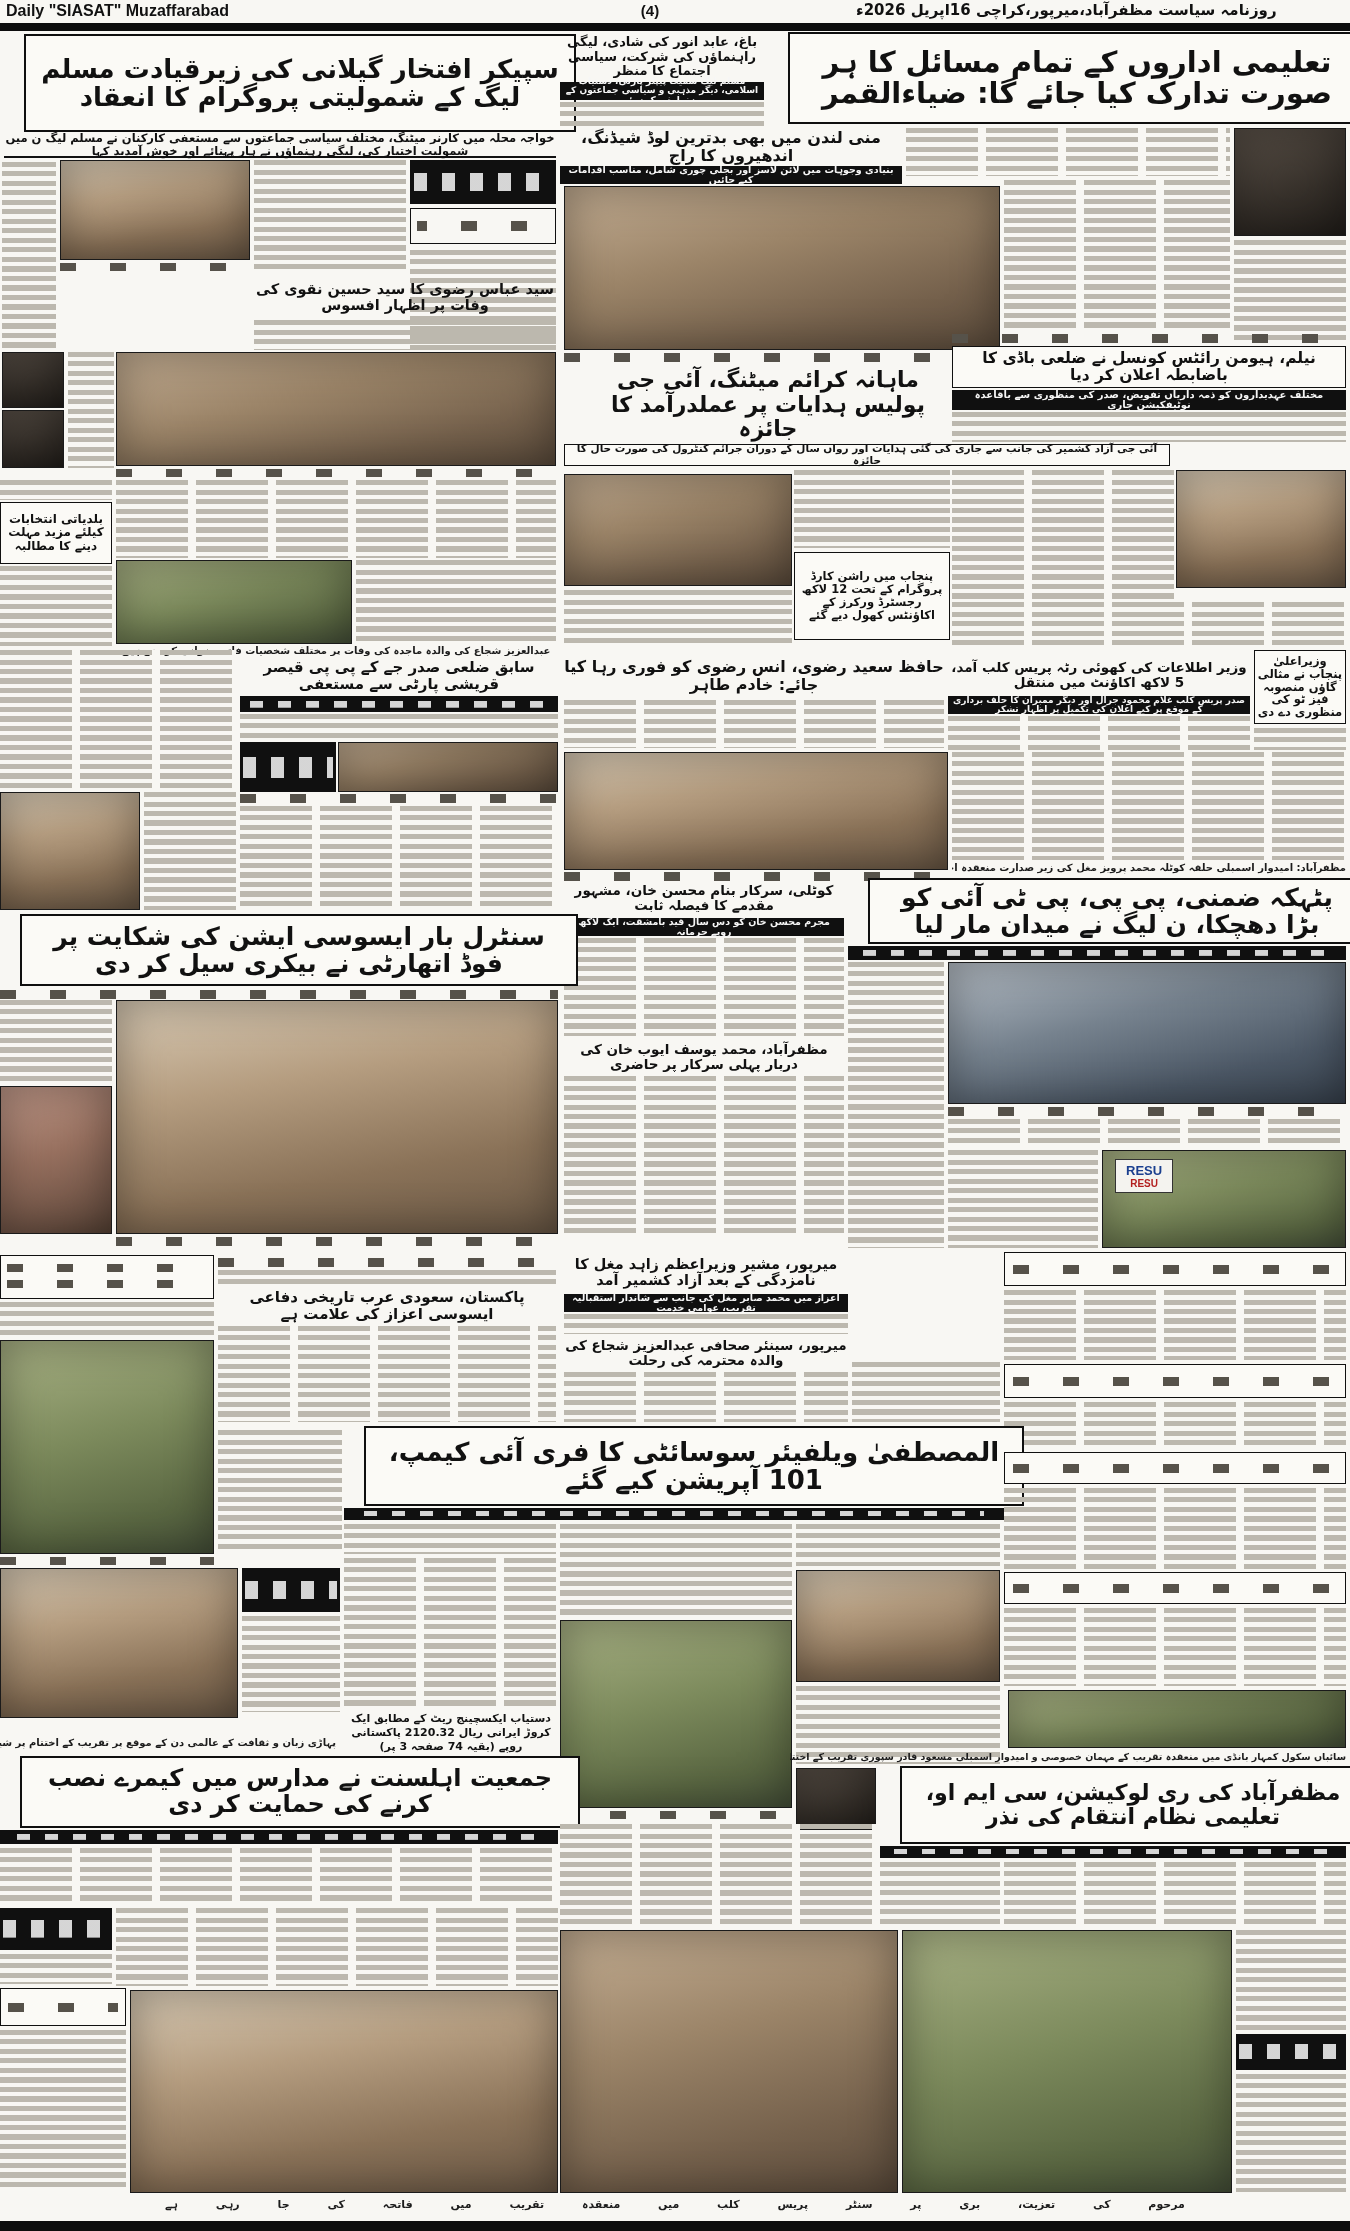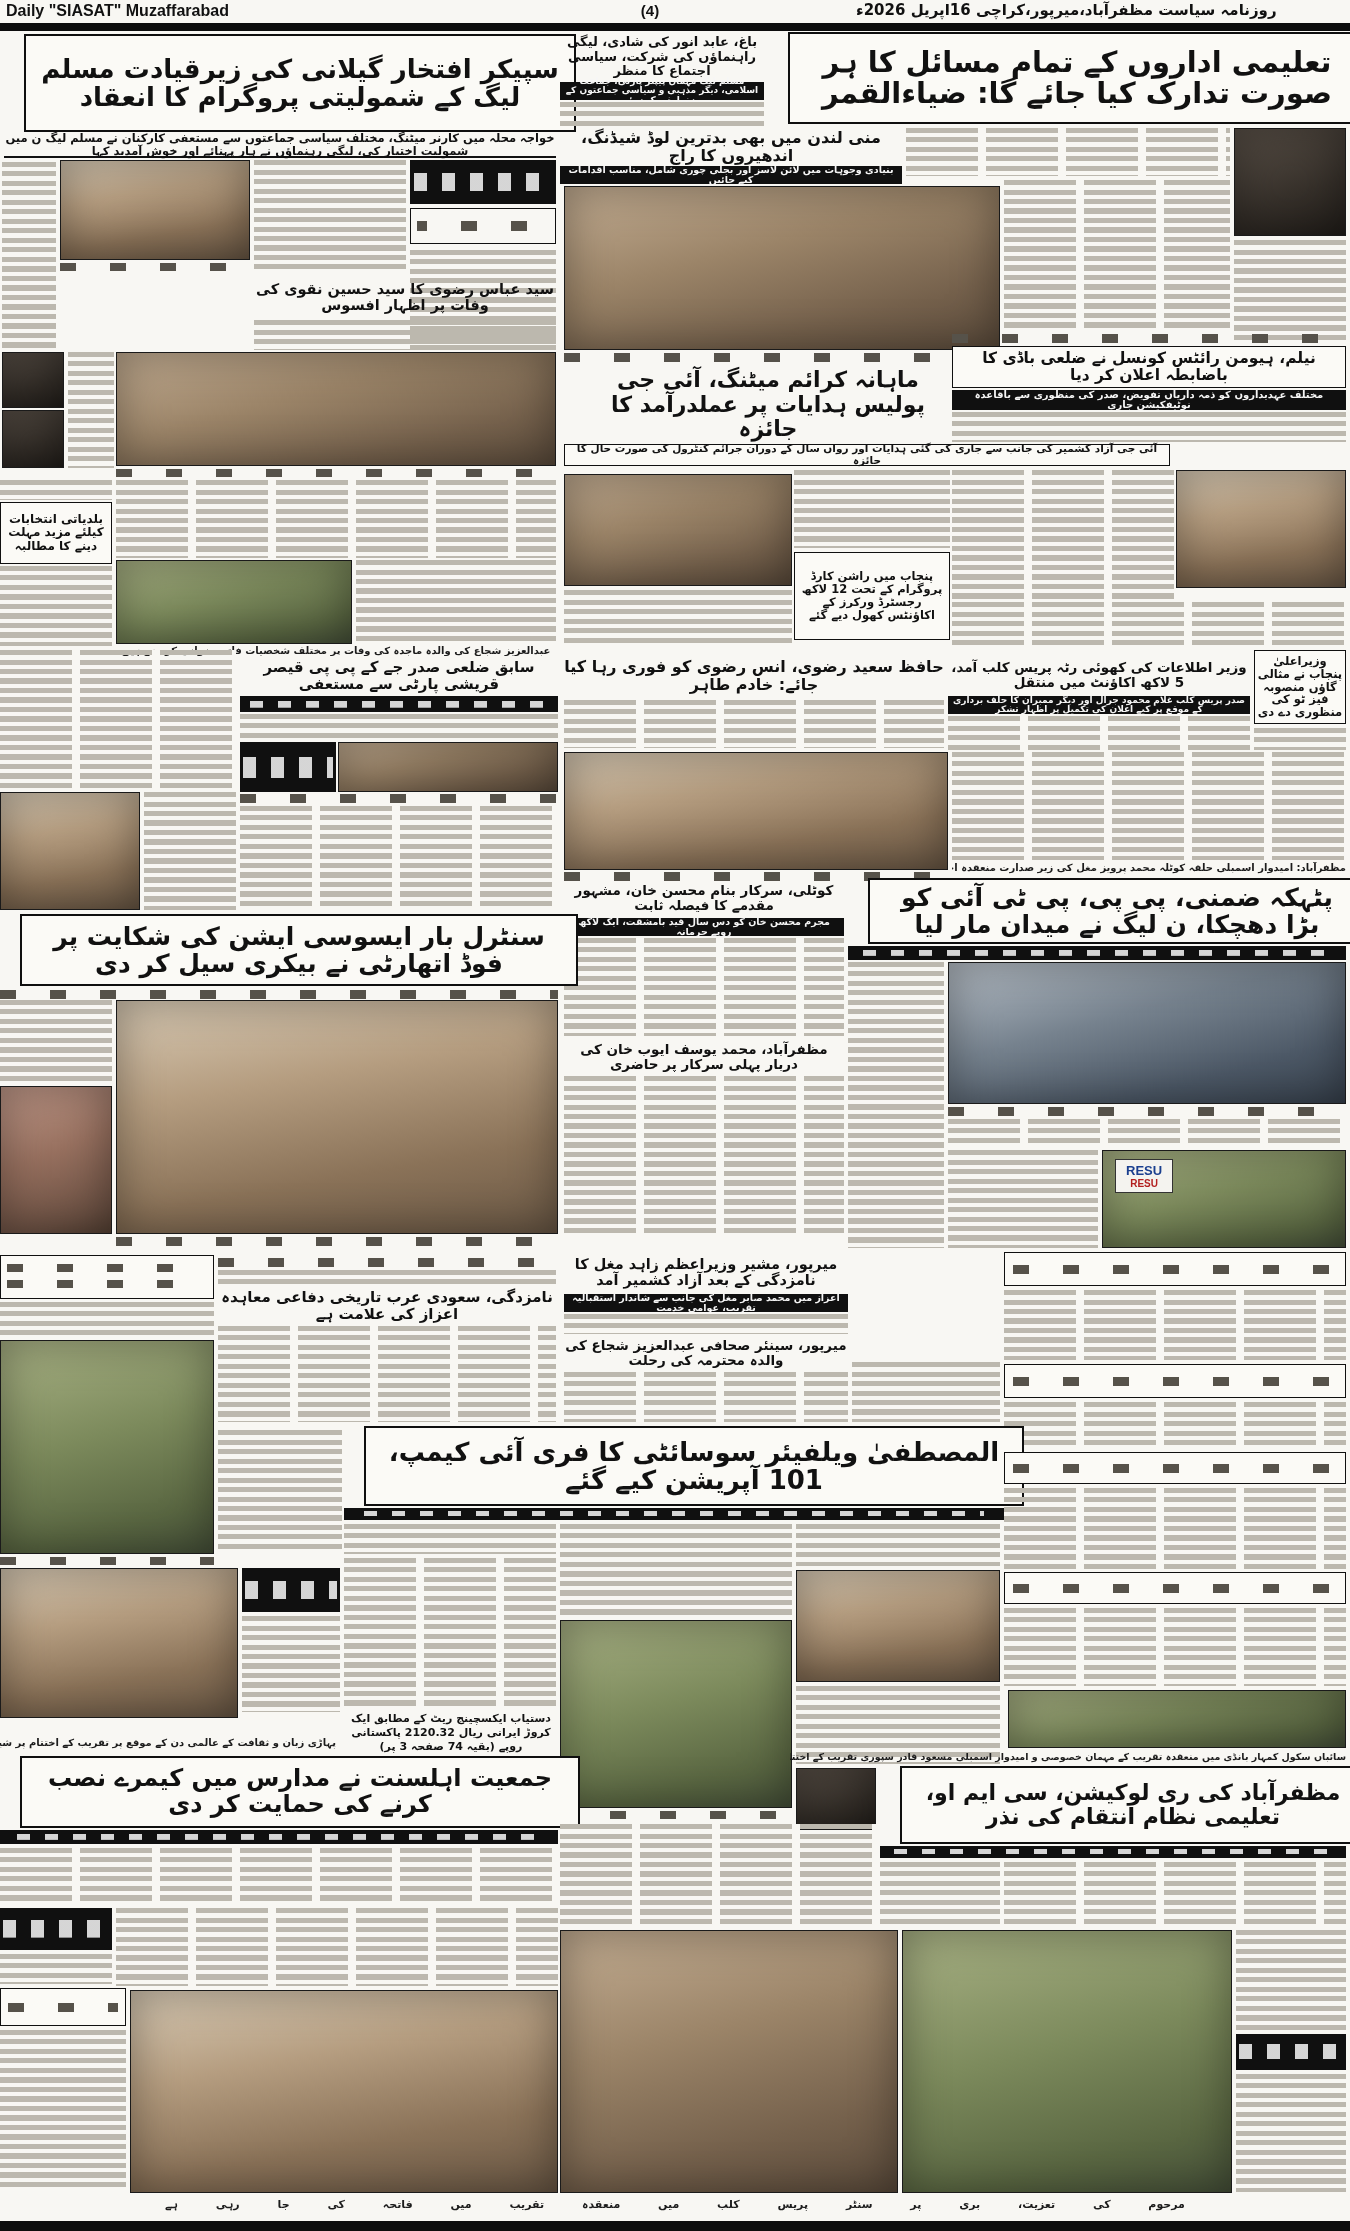--- a/index.html
+++ b/index.html
@@ -81,21 +81,21 @@
   <div class="abs sim" style="left:240px;top:714px;width:318px;height:26px;"></div>
   <div class="abs barsim" style="left:240px;top:742px;width:96px;height:50px;"></div>
   <div class="abs photo ph-tan" style="left:338px;top:742px;width:220px;height:50px;"></div>
   <div class="abs cols" style="left:0;top:650px;width:236px;height:140px;"></div>
   <div class="abs photo ph-room" style="left:0;top:792px;width:140px;height:118px;"></div>
   <div class="abs sim" style="left:144px;top:792px;width:92px;height:118px;"></div>
   <div class="abs capsim" style="left:240px;top:794px;width:318px;height:9px;"></div>
   <div class="abs cols" style="left:240px;top:806px;width:318px;height:100px;"></div>
 
   <div class="abs hl" style="left:560px;top:34px;width:204px;height:46px;font-size:13px;">باغ، عابد انور کی شادی، لیگی راہنماؤں کی شرکت، سیاسی اجتماع کا منظر</div>
-  <div class="abs bar" style="left:560px;top:82px;width:204px;height:18px;font-size:9px;">مسلم لیگ مہمان پیپلز پارٹی، جماعت اسلامی، دیگر مذہبی و سیاسی جماعتوں کے رہنما شریک ہوئے</div>
+  <div class="abs bar" style="left:560px;top:82px;width:204px;height:18px;font-size:9px;">مسلم لیگ سمیت پیپلز پارٹی، دستیاب اسلامی، دیگر مذہبی و سیاسی جماعتوں کے رہنما شریک ہوئے</div>
   <div class="abs sim" style="left:560px;top:102px;width:204px;height:26px;"></div>
   <div class="abs banner" style="left:768px;top:32px;width:578px;height:92px;font-size:29px;">تعلیمی اداروں کے تمام مسائل کا ہر صورت تدارک کیا جائے گا: ضیاءالقمر</div>
   <div class="abs photo ph-dark" style="left:1234px;top:128px;width:112px;height:108px;"></div>
   <div class="abs cols" style="left:906px;top:128px;width:324px;height:48px;"></div>
 
   <div class="abs hl" style="left:560px;top:130px;width:342px;height:34px;font-size:16px;">منی لندن میں بھی بدترین لوڈ شیڈنگ، اندھیروں کا راج</div>
   <div class="abs bar" style="left:560px;top:166px;width:342px;height:18px;font-size:9.5px;">بنیادی وجوہات میں لائن لاسز اور بجلی چوری شامل، مناسب اقدامات کیے جائیں</div>
   <div class="abs photo ph-tan" style="left:564px;top:186px;width:436px;height:164px;"></div>
   <div class="abs capsim" style="left:564px;top:353px;width:436px;height:9px;"></div>
   <div class="abs cols" style="left:1004px;top:180px;width:226px;height:150px;"></div>
@@ -173,21 +173,21 @@
   <div class="abs banner" style="left:344px;top:1426px;width:660px;height:80px;font-size:26px;">المصطفیٰ ویلفیئر سوسائٹی کا فری آئی کیمپ، 101 آپریشن کیے گئے</div>
   <div class="abs barsim" style="left:344px;top:1508px;width:660px;height:12px;"></div>
 
   <div class="abs box" style="left:0;top:1255px;width:214px;height:44px;">
     <div class="capsim" style="margin:8px 6px;height:8px;"></div>
     <div class="capsim" style="margin:8px 6px;height:8px;"></div>
   </div>
   <div class="abs sim" style="left:0;top:1302px;width:214px;height:36px;"></div>
   <div class="abs capsim" style="left:218px;top:1258px;width:338px;height:9px;"></div>
   <div class="abs sim" style="left:218px;top:1270px;width:338px;height:14px;"></div>
-  <div class="abs hl" style="left:218px;top:1288px;width:338px;height:36px;font-size:15px;">نامزدگی، سعودی عرب تاریخی دفاعی معاہدہ اعزاز کی علامت ہے</div>
+  <div class="abs hl" style="left:218px;top:1288px;width:338px;height:36px;font-size:15px;">پاکستان، سعودی عرب تاریخی دفاعی ایسوسی اعزاز کی علامت ہے</div>
   <div class="abs cols" style="left:218px;top:1326px;width:338px;height:96px;"></div>
   <div class="abs photo ph-green" style="left:0;top:1340px;width:214px;height:214px;"></div>
   <div class="abs capsim" style="left:0;top:1557px;width:214px;height:8px;"></div>
   <div class="abs sim" style="left:218px;top:1430px;width:124px;height:120px;"></div>
   <div class="abs sim" style="left:344px;top:1524px;width:212px;height:30px;"></div>
 
   <div class="abs photo ph-room" style="left:0;top:1568px;width:238px;height:150px;"></div>
   <div class="abs barsim" style="left:242px;top:1568px;width:98px;height:44px;"></div>
   <div class="abs sim" style="left:242px;top:1616px;width:98px;height:96px;"></div>
   <div class="abs cols" style="left:344px;top:1558px;width:212px;height:152px;"></div>

